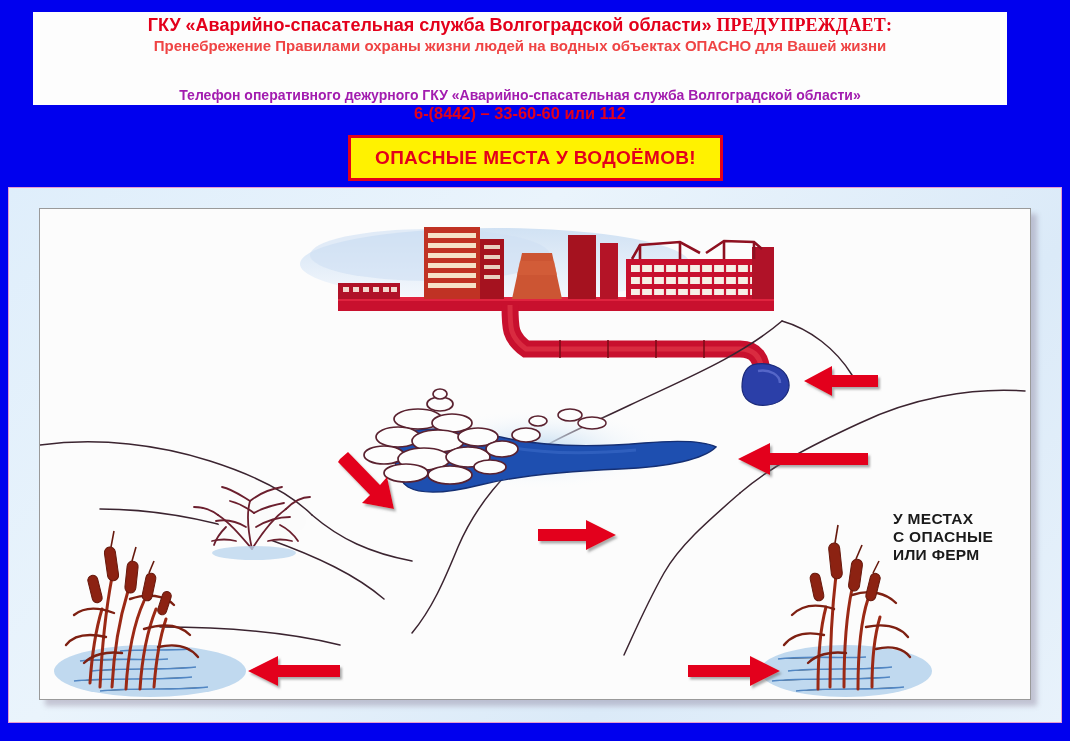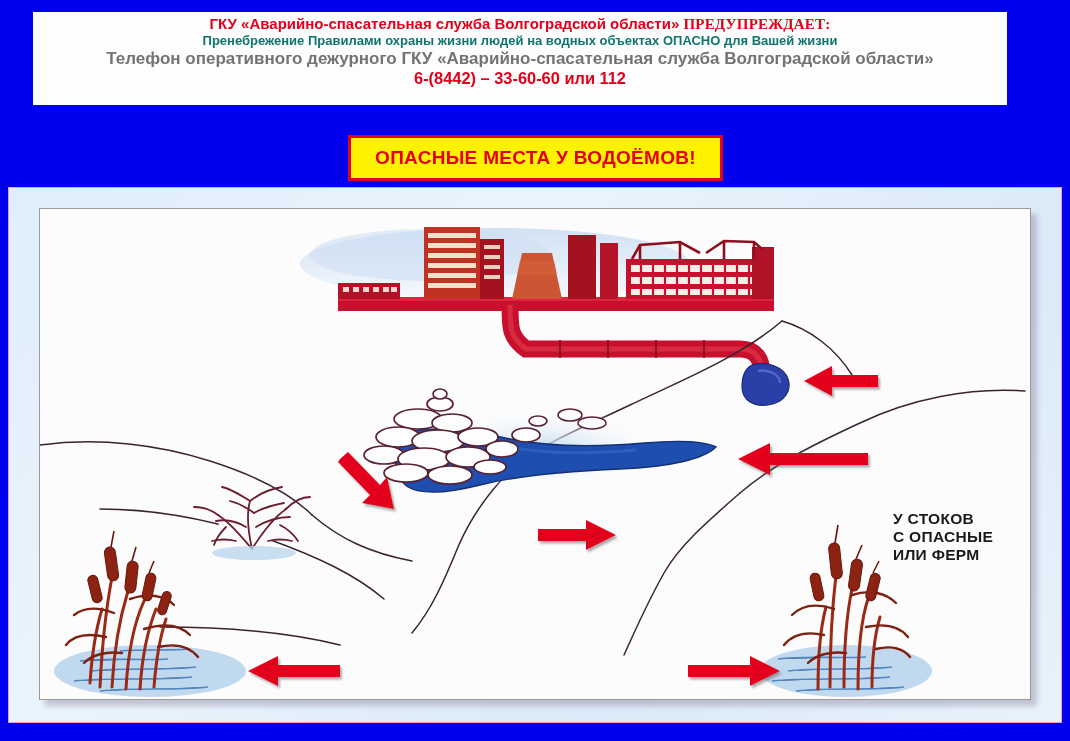--- a/index.html
+++ b/index.html
@@ -26,28 +26,28 @@
     background: #FDFDFD;
     box-sizing: border-box;
     padding-top: 3px;
     text-align: center;
   }
   .hdr-line {
     line-height: 1.21;
     white-space: nowrap;
     font-weight: bold;
   }
-  .hdr-line1 { font-size: 15px; color: #E3001B; }
+  .hdr-line1 { font-size: 18px; color: #E3001B; }
   .hdr-line1 .serif-part {
     font-family: "Liberation Serif", serif;
     font-weight: bold;
     letter-spacing: 0.2px;
   }
-  .hdr-line2 { font-size: 13px; color: #0f766e; }
-  .hdr-line3 { font-size: 17px; color: #737373; }
+  .hdr-line2 { font-size: 15px; color: #ef4444; }
+  .hdr-line3 { font-size: 14px; color: #a21caf; margin-top: 32px; }
   .hdr-line4 { font-size: 16.4px; color: #E3001B; }
 
   
   .yellow-plate {
     position: absolute;
     left: 348px;
     top: 135px;
     width: 375px;
     height: 46px;
     background: #FFF200;
@@ -396,21 +396,21 @@
         <path d="M300 466 L300 456 L238 456 L238 447 L208 462 L238 477 L238 468 L300 468 Z" fill="#E3001B"></path>
       </g>
 
       <g filter="url(#arrShadow)">
         <path d="M648 466 L648 456 L710 456 L710 447 L740 462 L710 477 L710 468 L648 468 Z" fill="#E3001B"></path>
       </g>
     </svg>
   </div>
 
   <div class="ill-label lbl-stoki">
-    <div>У СТОКОВ</div>
+    <div>У МЕСТАХ</div>
     <div>С ОПАСНЫЕ</div>
     <div>ИЛИ ФЕРМ</div>
   </div>
 
 
 
 
 </div>
 
 </body></html>

